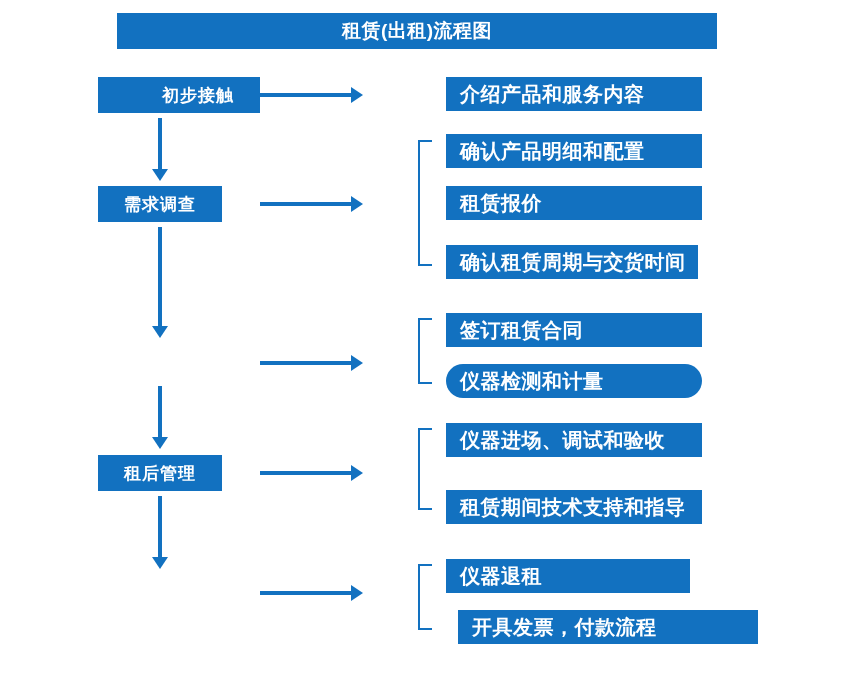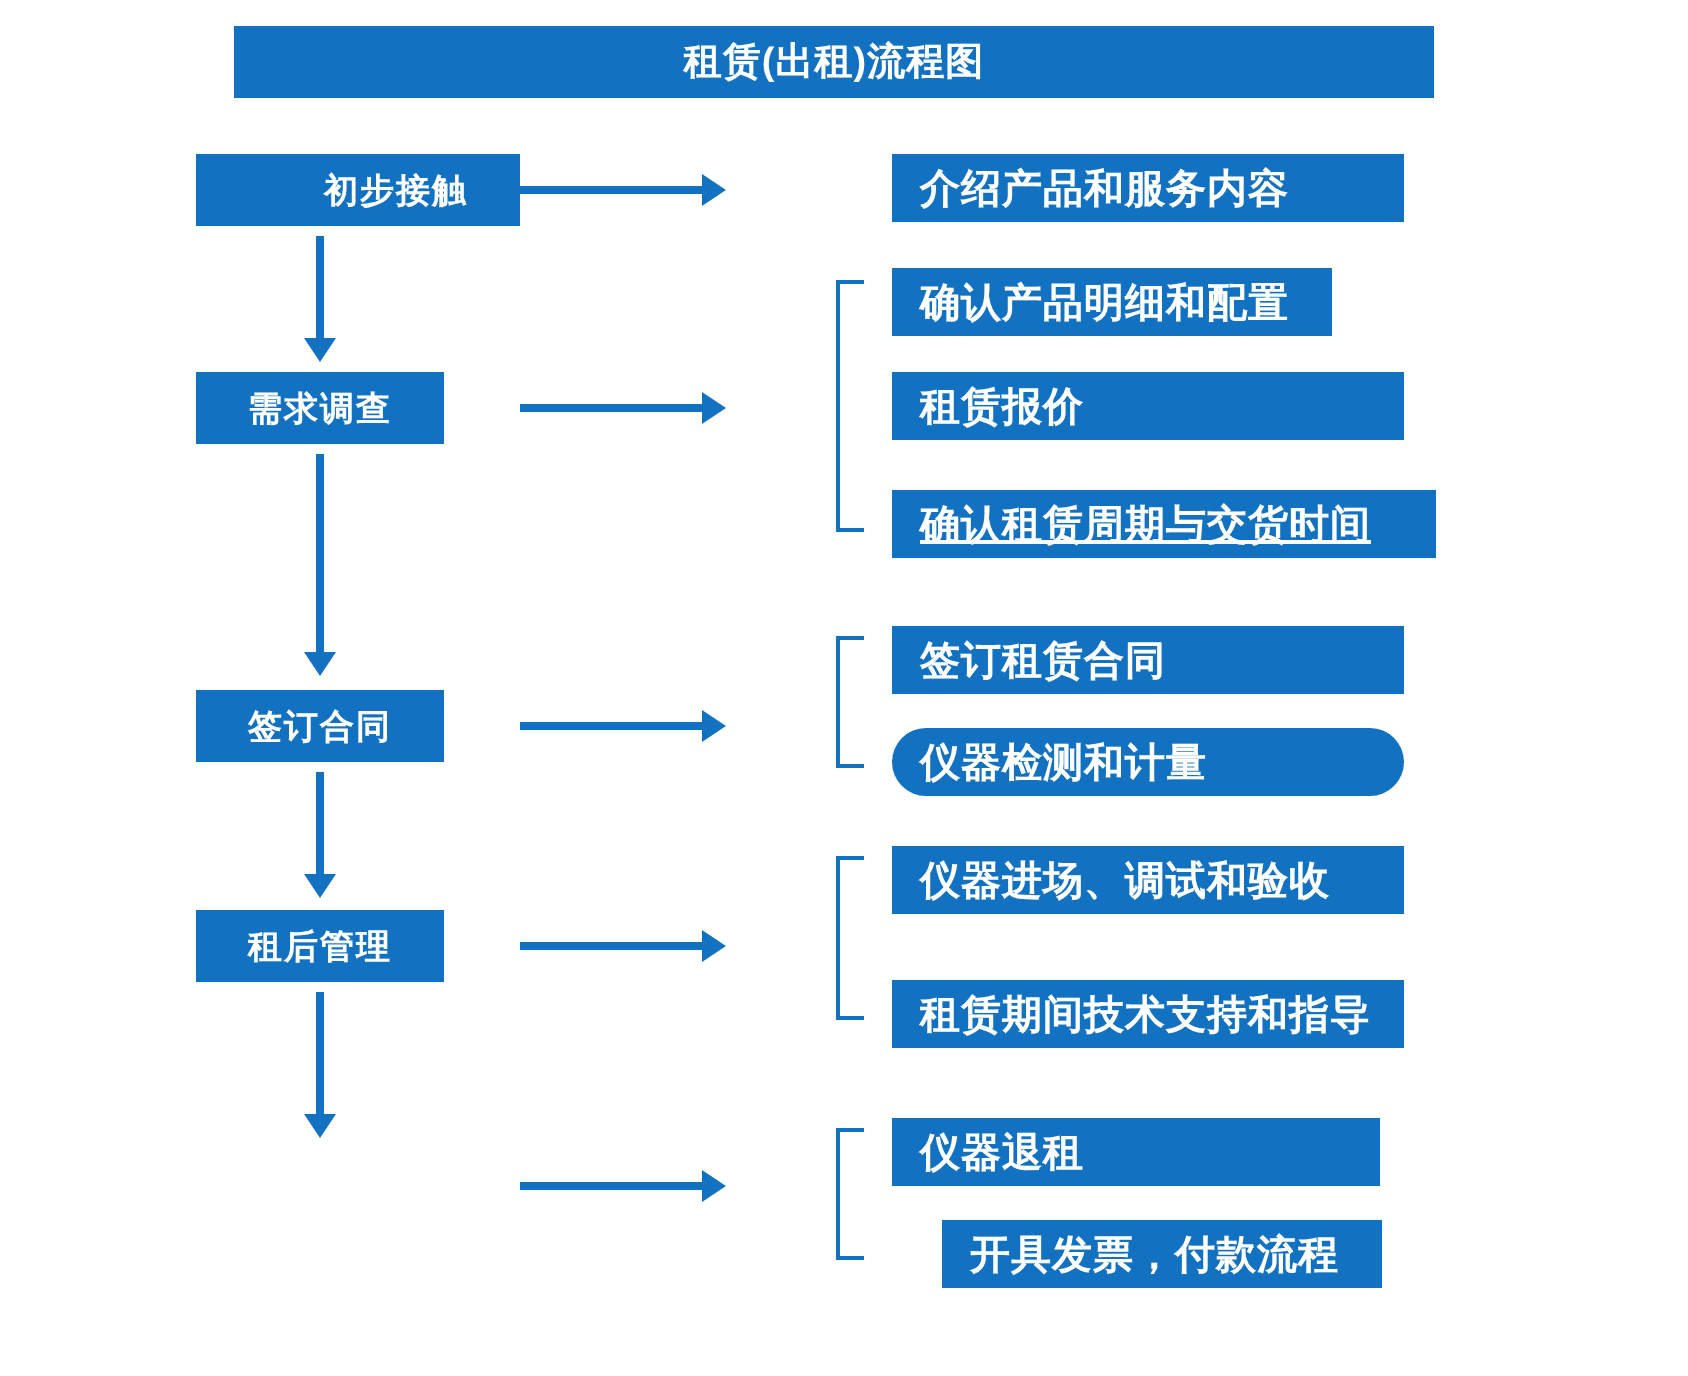--- a/index.html
+++ b/index.html
@@ -105,43 +105,42 @@
 </style>
 </head>
 <body>
 
 <div class="canvas">
 
   <div class="title-bar">租赁(出租)流程图</div>
 
   <div class="stage-box" style="left:98px; top:77px;padding-left:38px;">初步接触</div>
   <div class="stage-box" style="left:98px; top:186px;">需求调查</div>
-  <div class="stage-box" style="left:98px; top:345px;">签订合同</div>
   <div class="stage-box" style="left:98px; top:455px;">租后管理</div>
 
   <div class="v-arrow" style="left:158px; top:118px; height:52px;"></div>
   <div class="v-arrow" style="left:158px; top:227px; height:100px;"></div>
   <div class="v-arrow" style="left:158px; top:386px; height:52px;"></div>
   <div class="v-arrow" style="left:158px; top:496px; height:62px;"></div>
 
   <div class="h-arrow" style="left:260px; top:93px; width:92px;"></div>
   <div class="h-arrow" style="left:260px; top:202px; width:92px;"></div>
   <div class="h-arrow" style="left:260px; top:361px; width:92px;"></div>
   <div class="h-arrow" style="left:260px; top:471px; width:92px;"></div>
   <div class="h-arrow" style="left:260px; top:591px; width:92px;"></div>
 
   <div class="bracket" style="left:418px; top:140px; height:126px;"></div>
   <div class="bracket" style="left:418px; top:318px; height:66px;"></div>
   <div class="bracket" style="left:418px; top:428px; height:82px;"></div>
   <div class="bracket" style="left:418px; top:564px; height:66px;"></div>
 
   <div class="detail-box" style="left:446px; top:77px; width:256px;">介绍产品和服务内容</div>
-  <div class="detail-box" style="left:446px; top:134px; width:220px;">确认产品明细和配置</div>
+  <div class="detail-box" style="left:446px; top:134px; width:256px;">确认产品明细和配置</div>
   <div class="detail-box" style="left:446px; top:186px; width:256px;">租赁报价</div>
-  <div class="detail-box" style="left:446px; top:245px; width:272px;text-decoration:underline;">确认租赁周期与交货时间</div>
+  <div class="detail-box" style="left:446px; top:245px; width:252px;">确认租赁周期与交货时间</div>
   <div class="detail-box" style="left:446px; top:313px; width:256px;">签订租赁合同</div>
   <div class="detail-box" style="left:446px; top:364px; width:256px;border-radius:17px;">仪器检测和计量</div>
   <div class="detail-box" style="left:446px; top:423px; width:256px;">仪器进场、调试和验收</div>
   <div class="detail-box" style="left:446px; top:490px; width:256px;">租赁期间技术支持和指导</div>
   <div class="detail-box" style="left:446px; top:559px; width:244px;">仪器退租</div>
-  <div class="detail-box" style="left:471px; top:610px; width:220px;">开具发票，付款流程</div>
+  <div class="detail-box" style="left:458px; top:610px; width:300px;">开具发票，付款流程</div>
 
 </div>
 
 </body></html>

